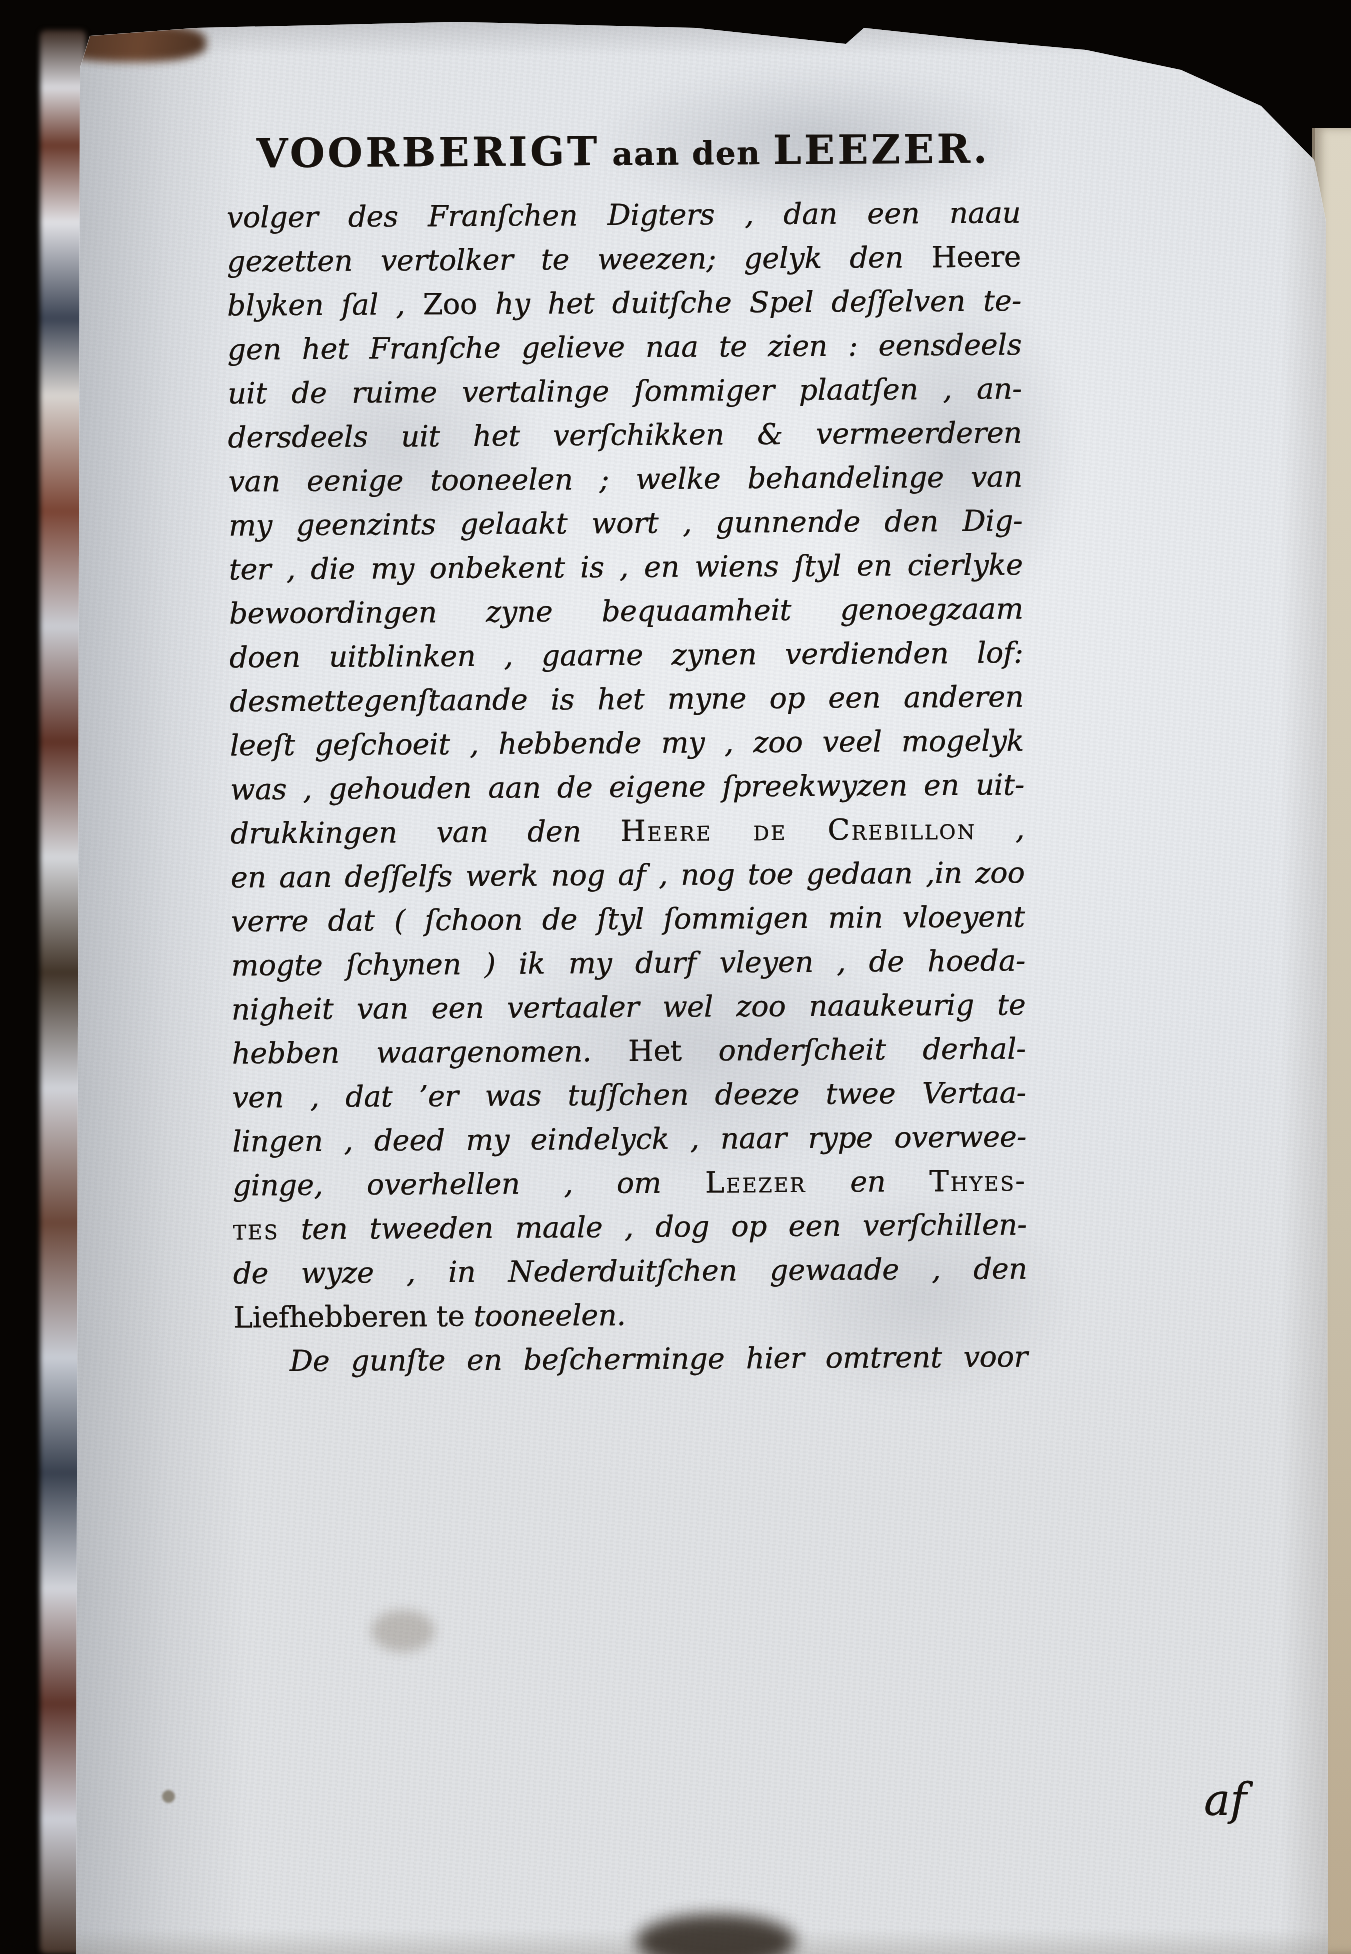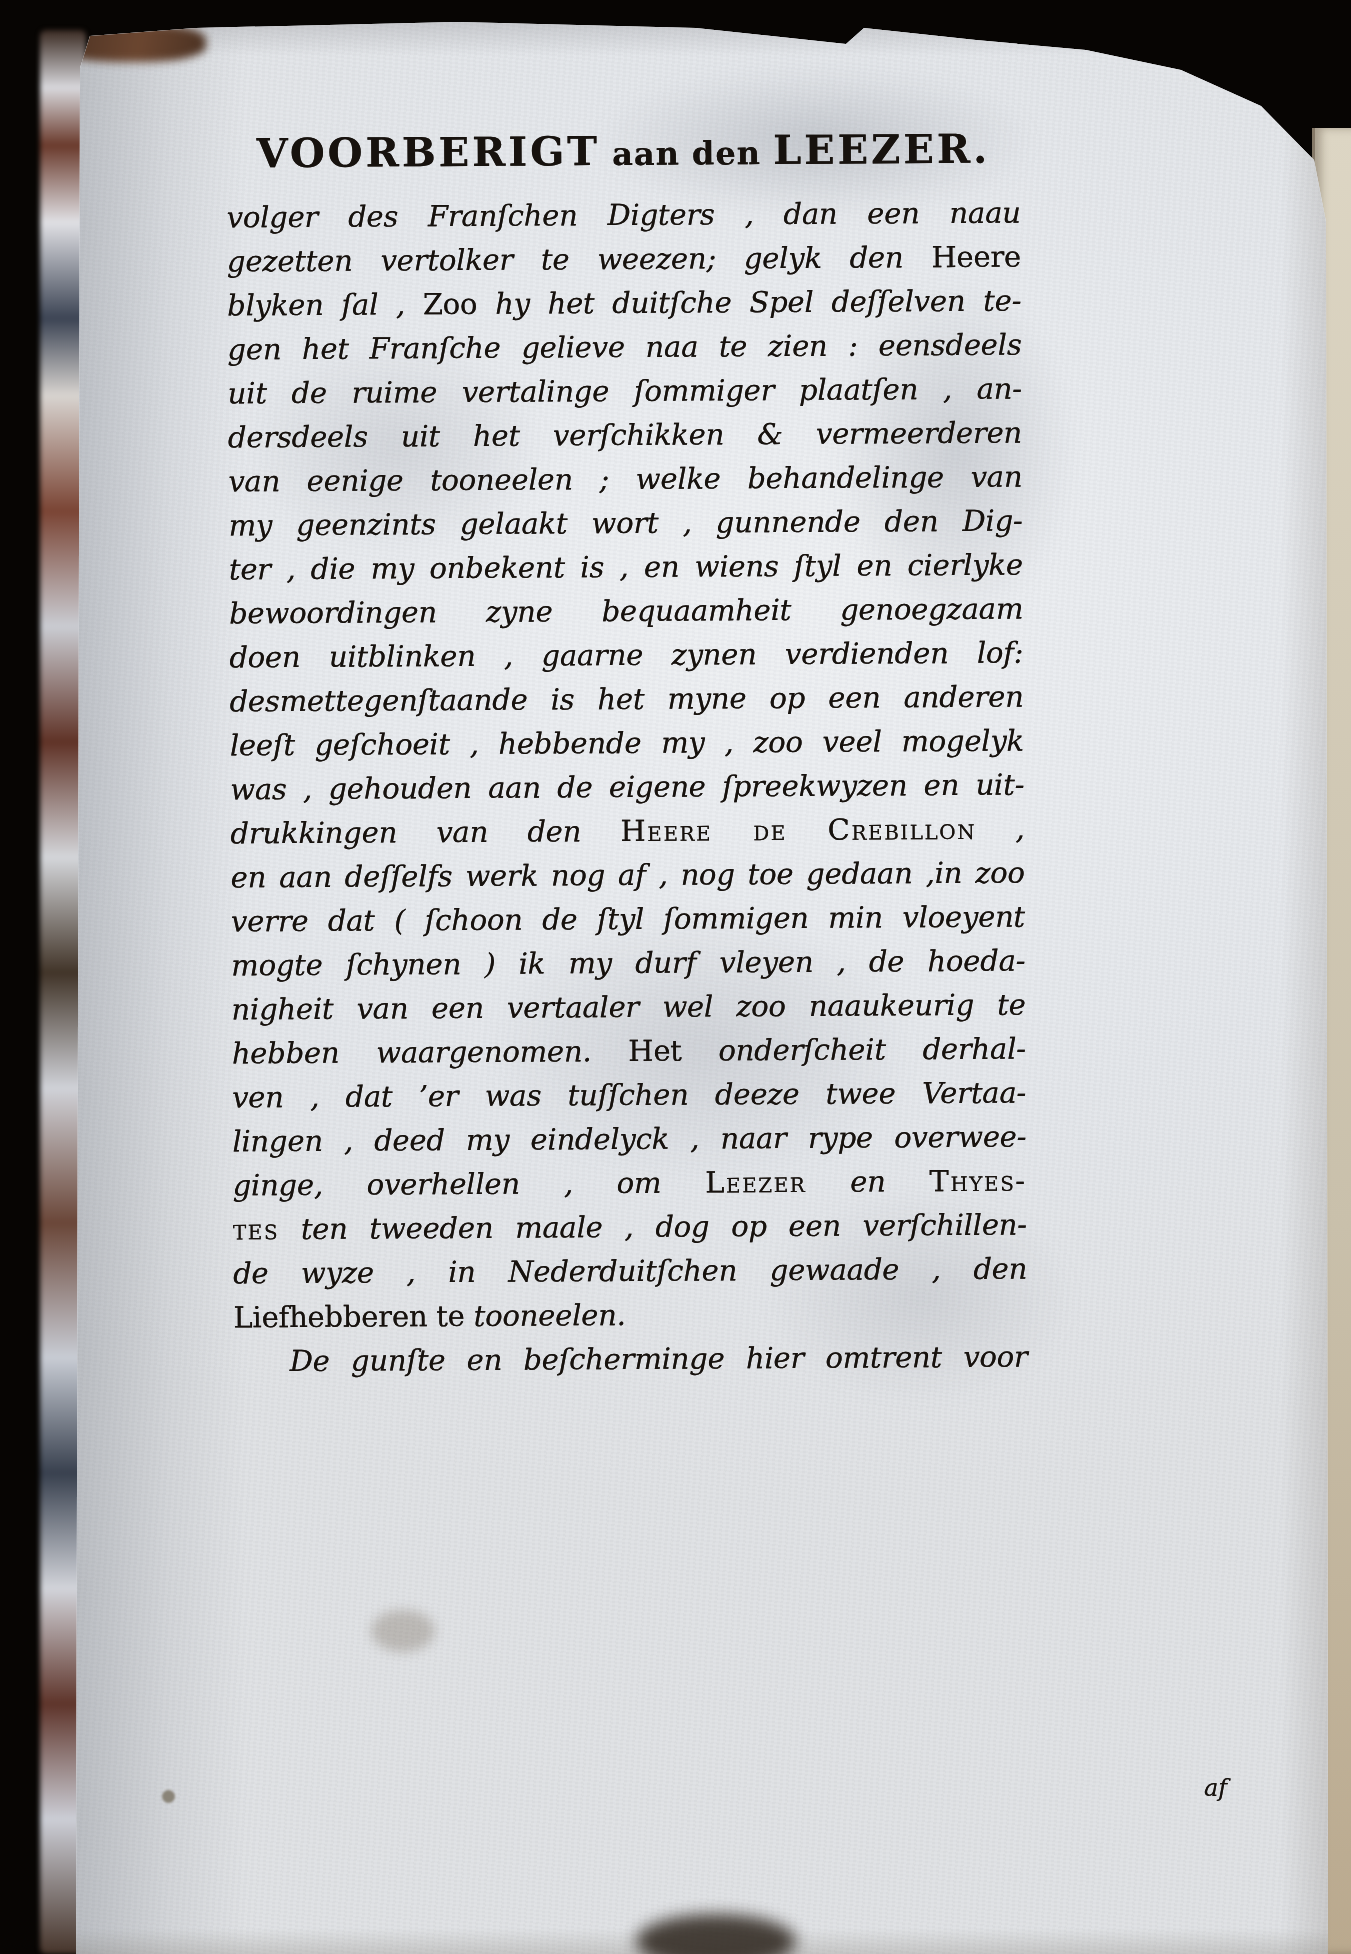--- a/index.html
+++ b/index.html
@@ -80,21 +80,21 @@
   .t-caps{font-size:40px;font-weight:bold;letter-spacing:3px;}
   .t-mid{font-size:32px;font-weight:bold;letter-spacing:1px;}
   .lines{font-size:29px;}
   .line{line-height:44px;text-align:justify;text-align-last:justify;
     font-style:italic;letter-spacing:-0.2px;}
   .line.noj{text-align:left;text-align-last:left;}
   .line.indent{padding-left:56px;}
   .seg-i{font-style:italic;}
   .seg-r{font-style:normal;}
   .seg-sc{font-style:normal;font-variant:small-caps;letter-spacing:1.5px;}
-  .catchword{position:absolute;left:1128px;top:1752px;font-size:24px;
+  .catchword{position:absolute;left:1128px;top:1752px;font-size:44px;
     font-style:italic;color:var(--ink);text-shadow:0 0 0.6px rgba(25,18,12,0.85);}
 </style>
 </head>
 <body>
 
 <div class="scan">
   <div class="marble"></div>
   <div class="next-leaf"></div>
 
   <div class="page">

